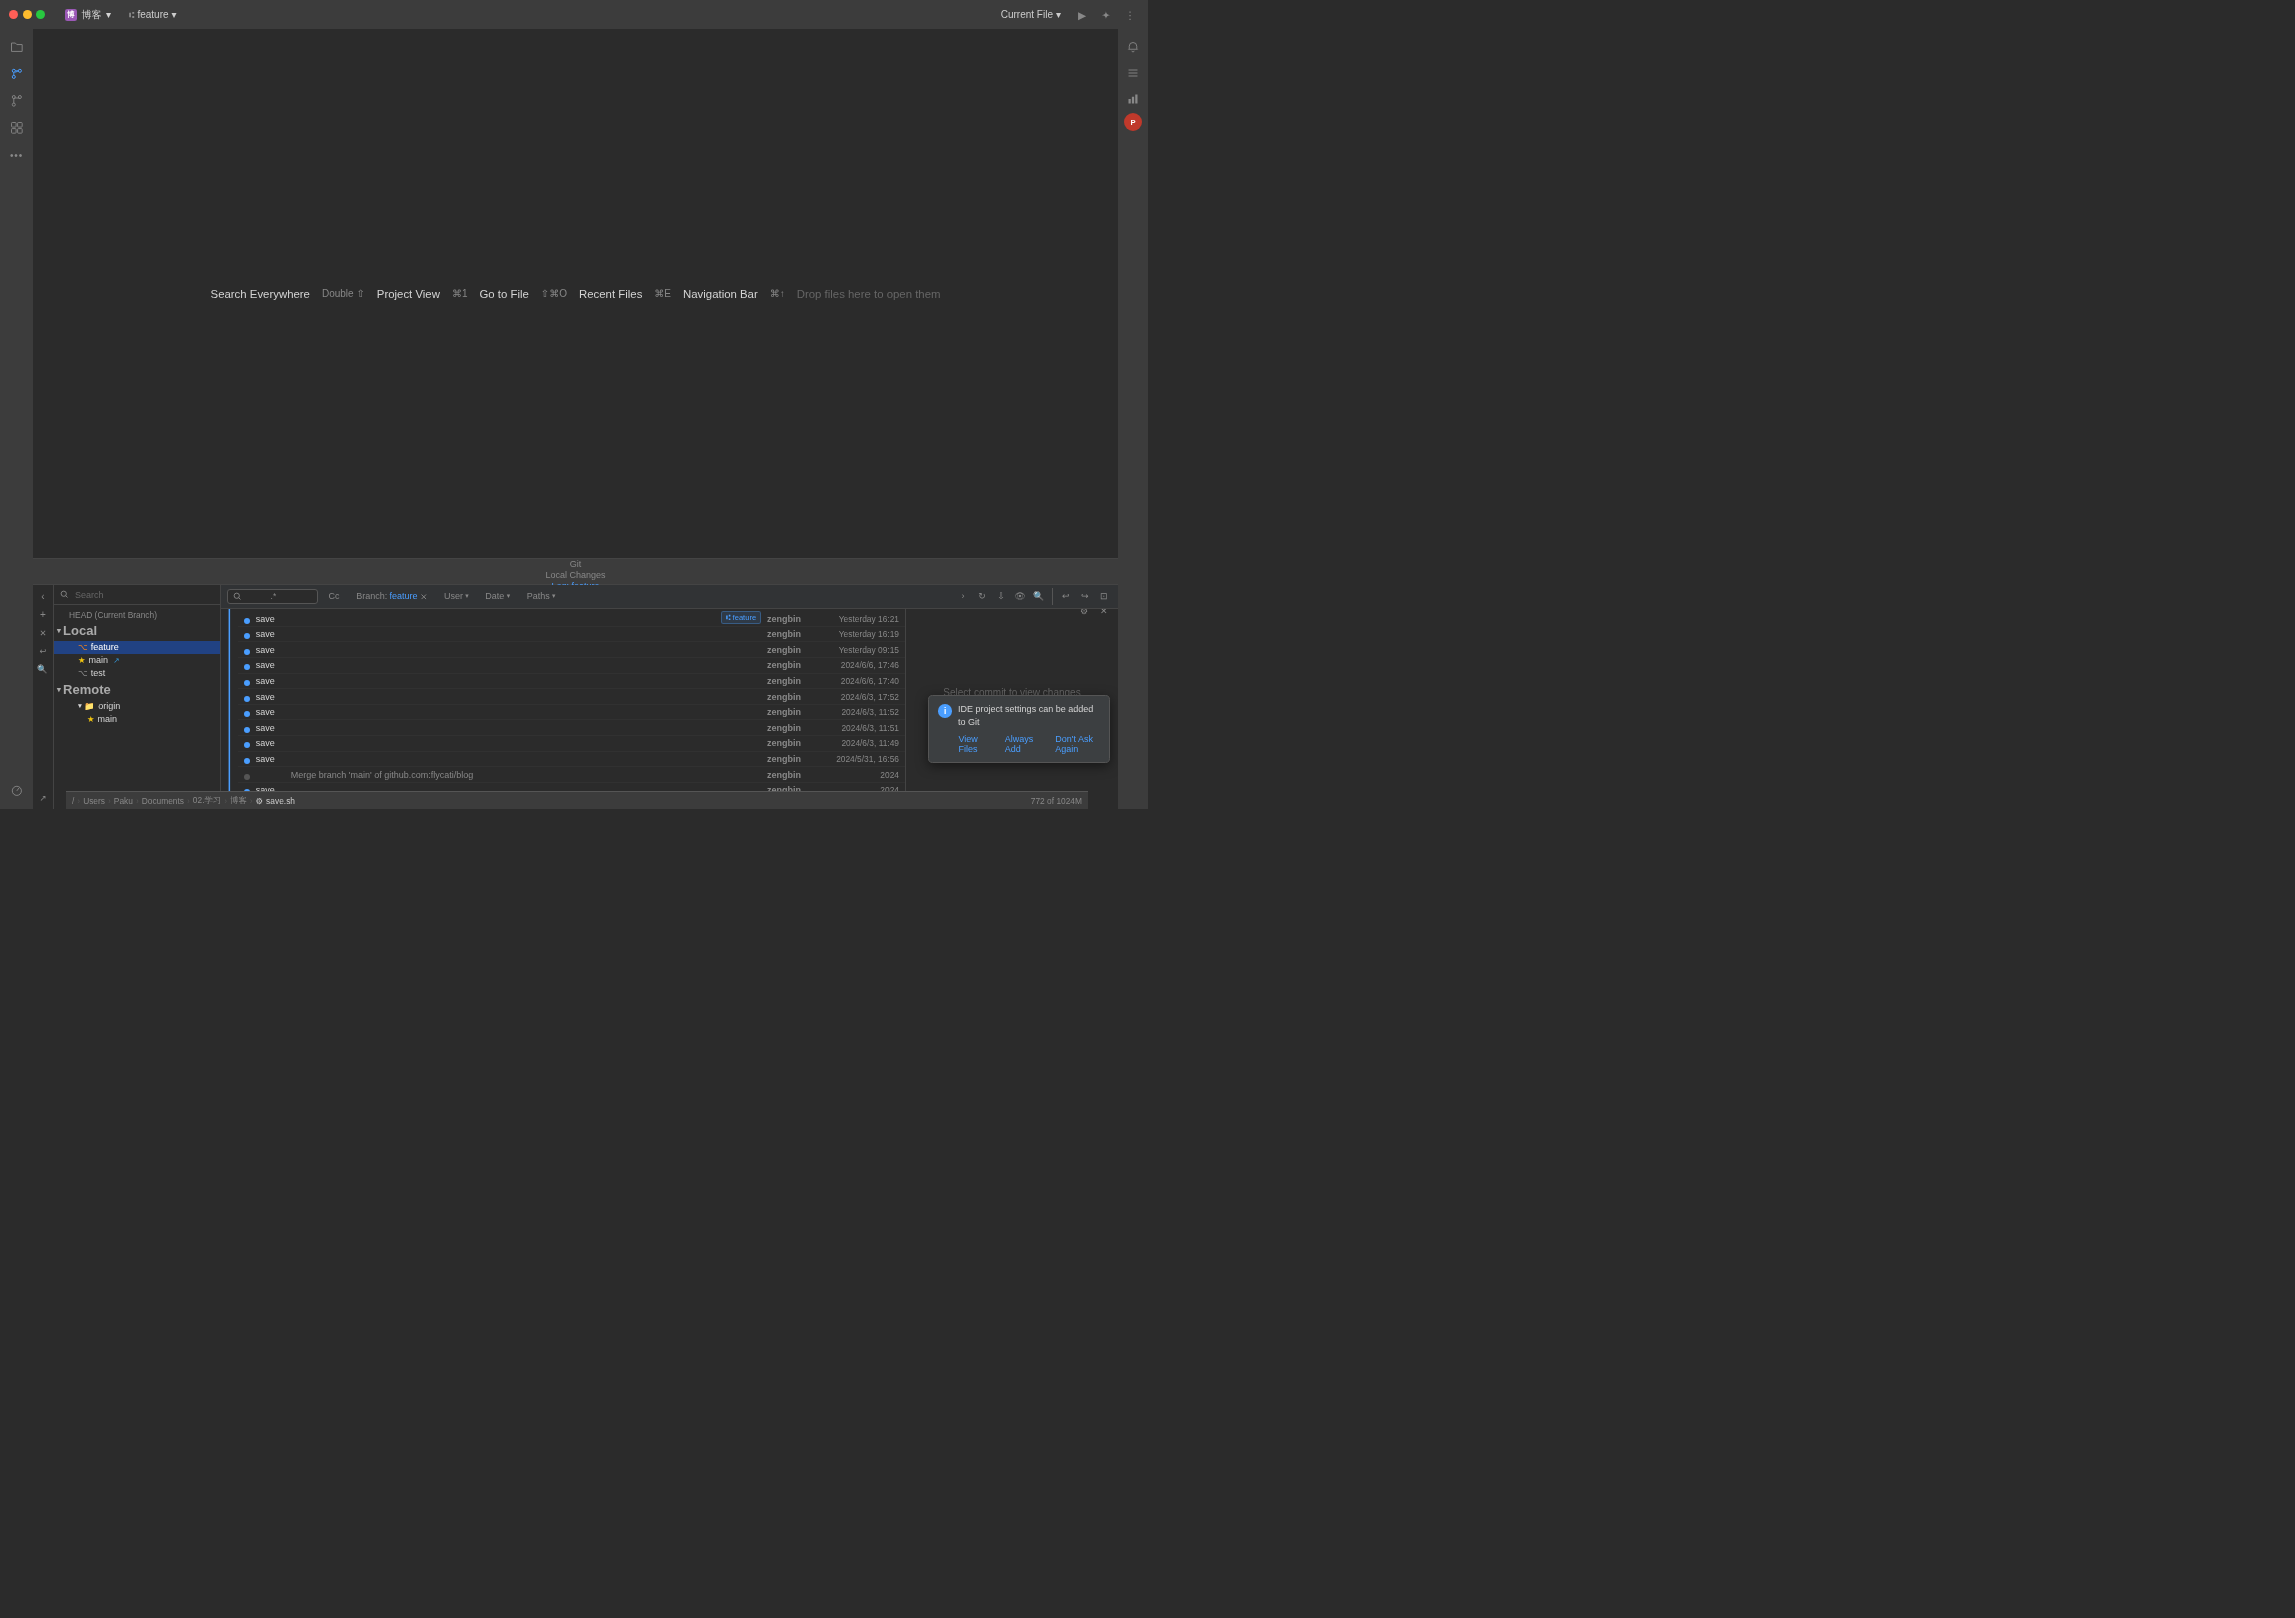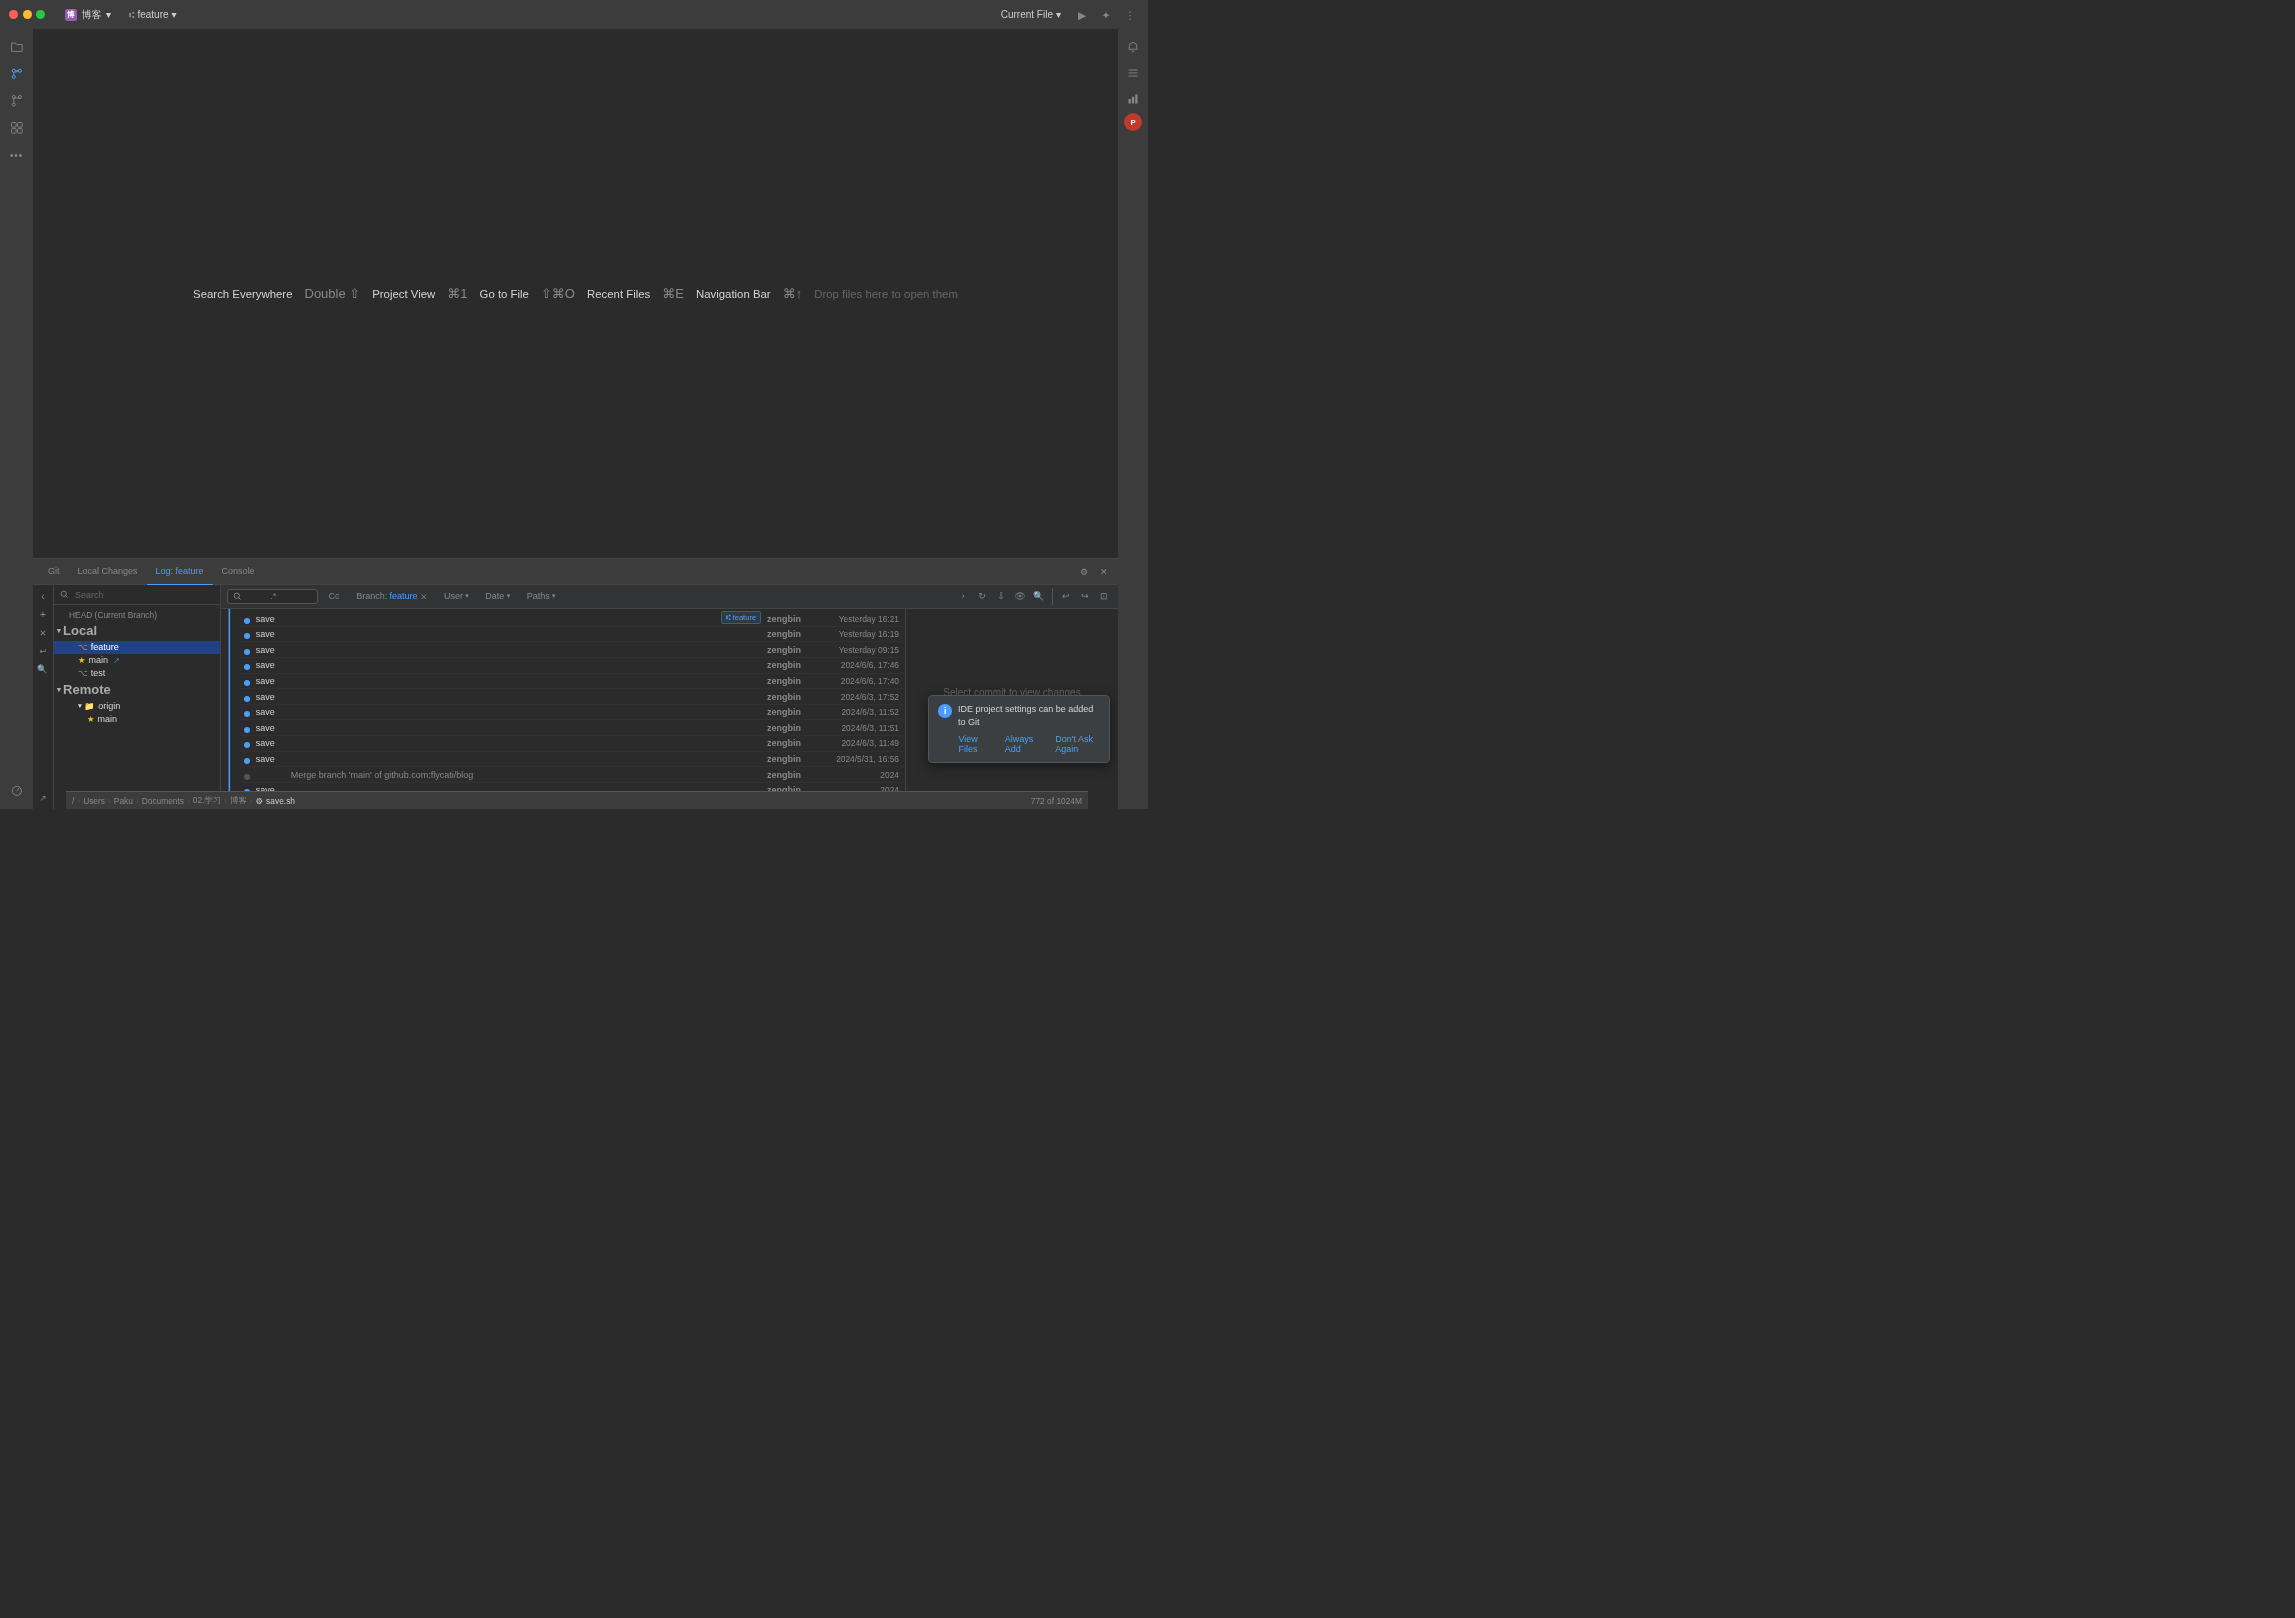--- a/index.html
+++ b/index.html
@@ -186,41 +186,42 @@
     }
     .shortcut-item {
       display: flex;
       align-items: center;
       gap: 12px;
       font-size: 11.4px;
     }
     .shortcut-label { color: #d4d4d4; }
     .shortcut-key {
       color: #888;
-      font-size: 13px;
+      font-size: 10px;
     }
 
     
     .bottom-panel {
       height: 251px;
       background: #2b2b2b;
       border-top: 0.8px solid #444;
       display: flex;
       flex-direction: column;
     }
 
     
     .panel-tabs {
       height: 26px;
       background: #3c3c3c;
       display: flex;
       align-items: center;
       padding: 0 6px;
       gap: 0;
       border-bottom: 0.8px solid #444;
+      flex-direction: column;
     }
     .panel-tab {
       padding: 0 9px;
       height: 26px;
       display: flex;
       align-items: center;
       font-size: 9px;
       cursor: pointer;
       color: #888;
       border-bottom: 1.5px solid transparent;

